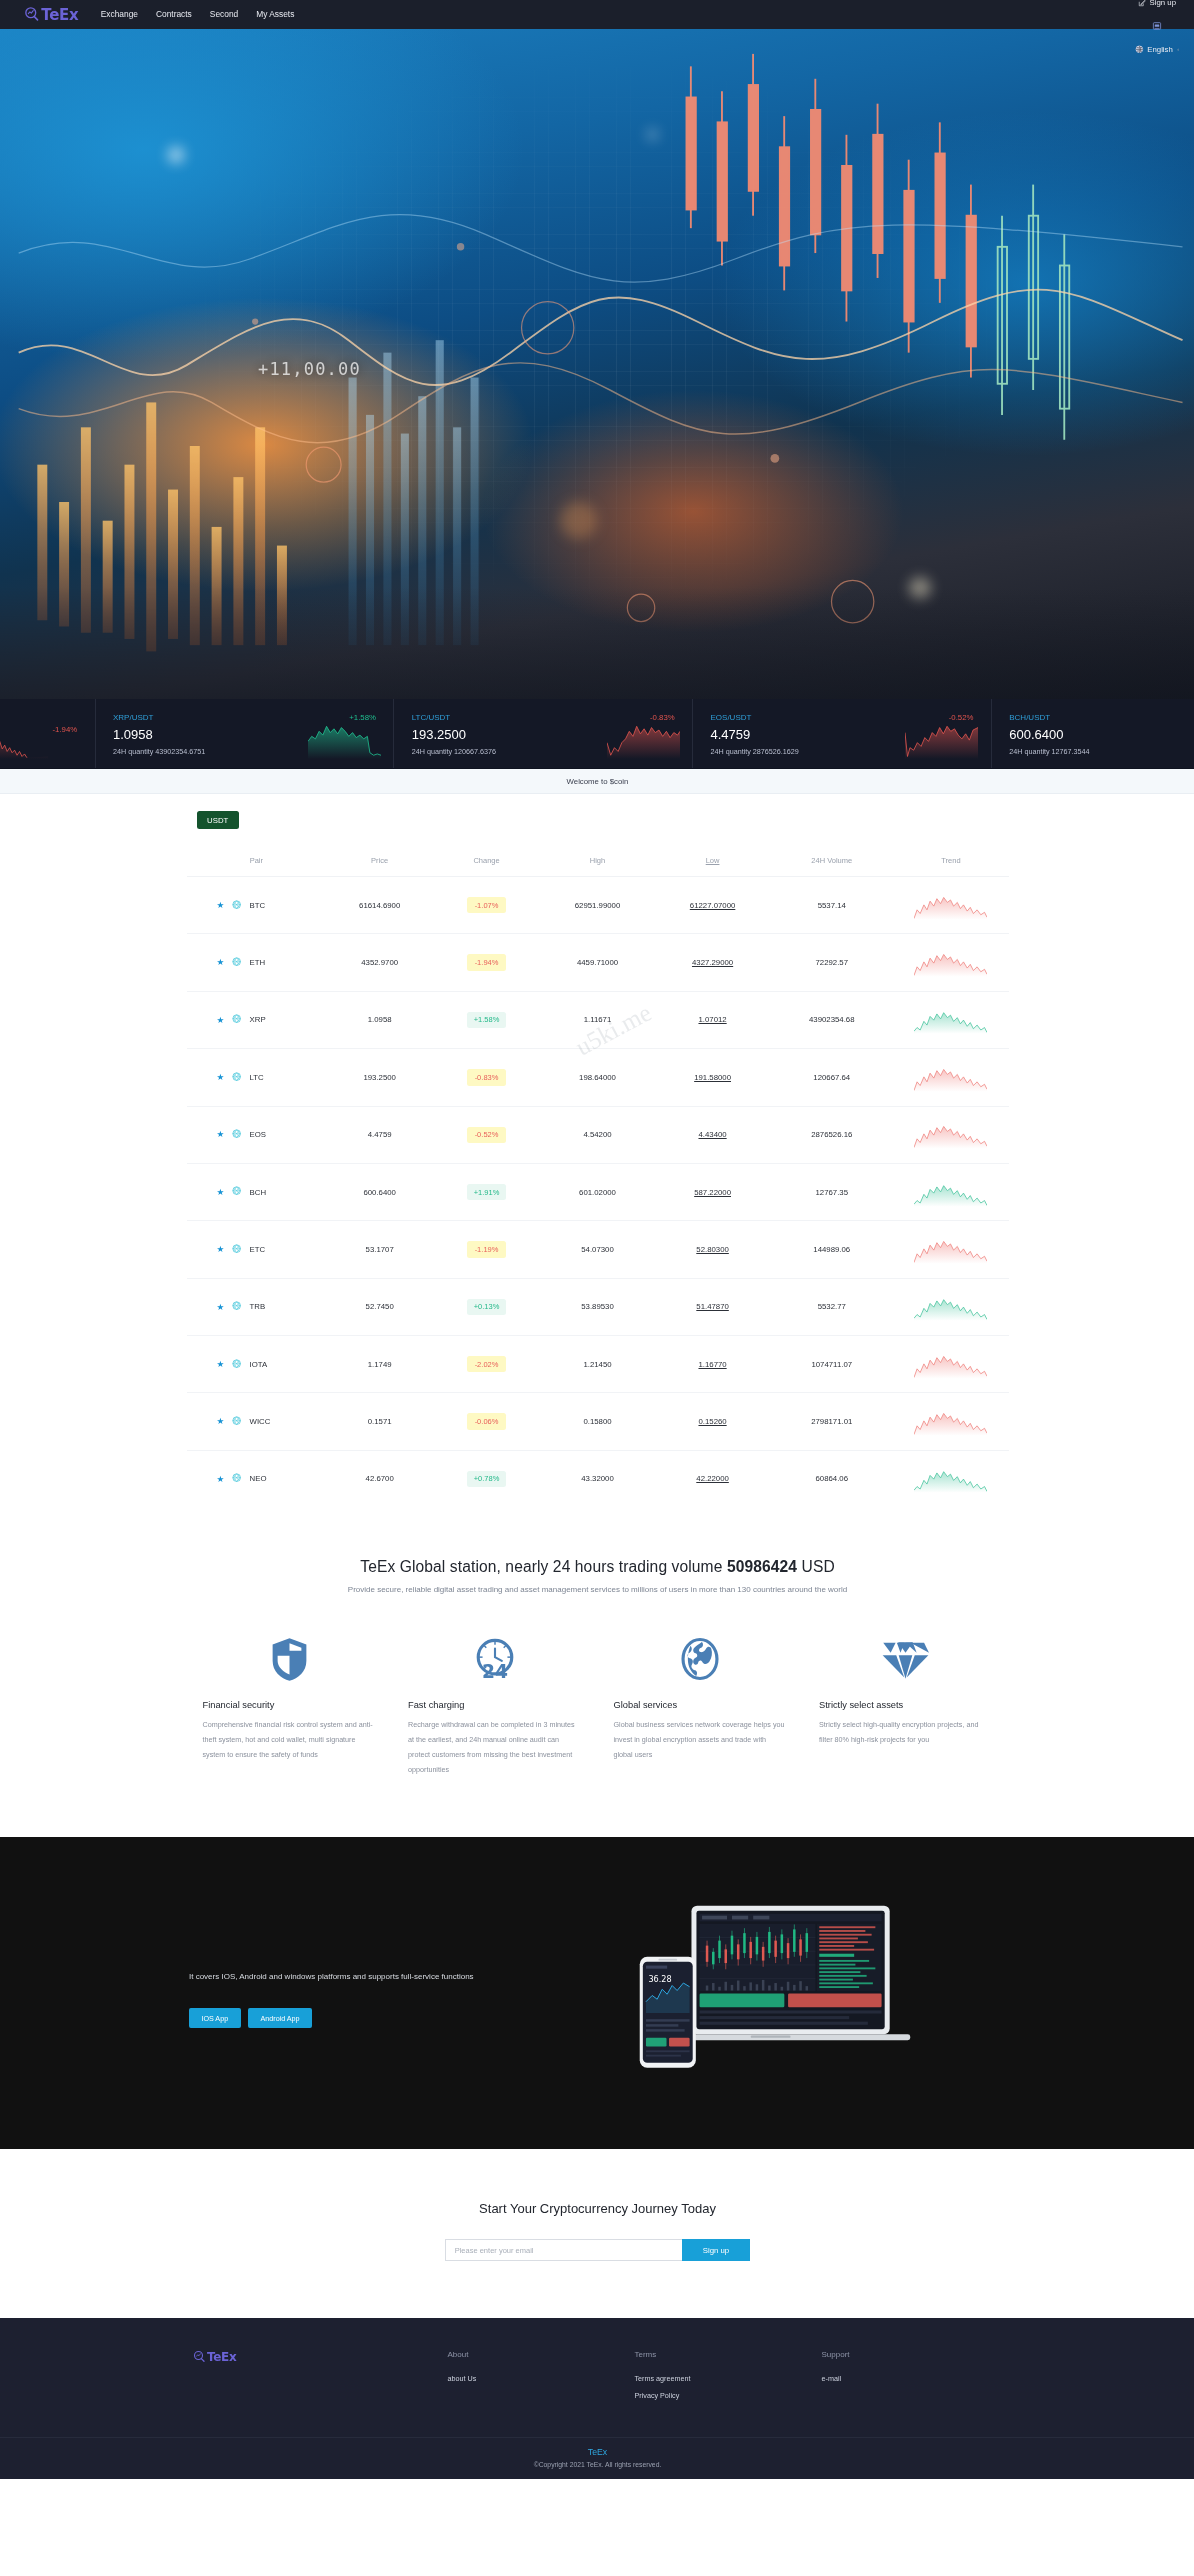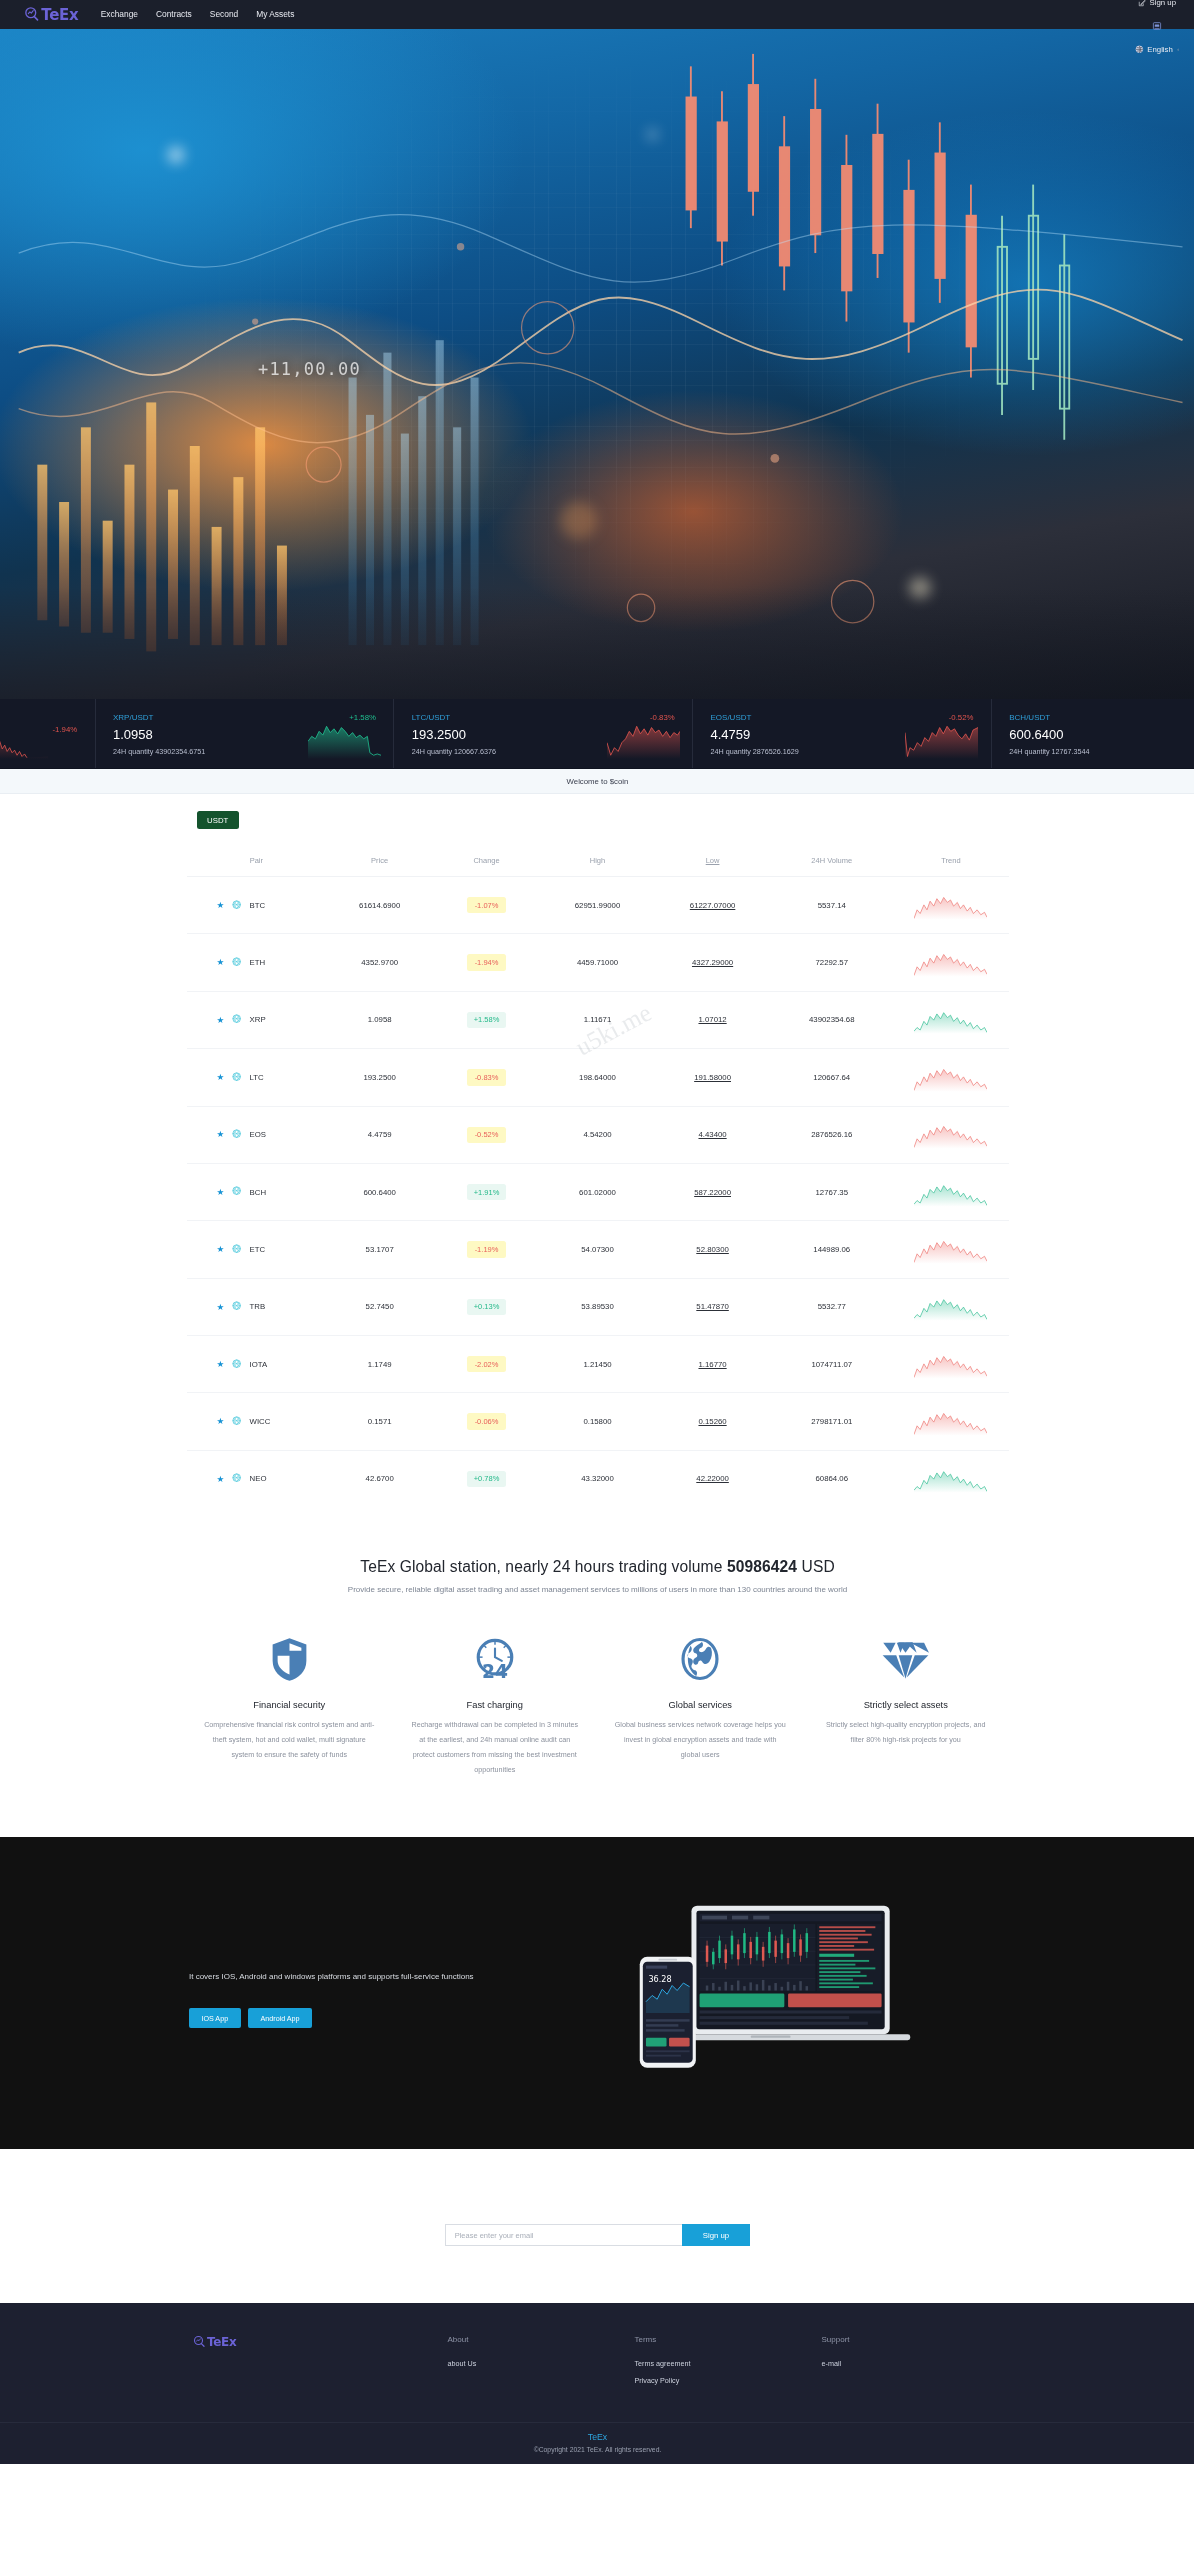--- a/index.html
+++ b/index.html
@@ -198,21 +198,21 @@
     font-size: 15.6px; font-weight: 400; color:#22262e;
     letter-spacing: 0.1px;
   }
   .stats h2 b { font-weight: 700; }
   .stats p.sub {
     margin-top: 8.7px; font-size: 8px; color:#7d8593;
   }
   .features {
     display:flex; width: 822px; margin: 32px auto 0; padding-bottom: 60px;
   }
-  .feature { flex:1; text-align:center; padding: 0 16px; }
+  .feature { flex:1; text-align:left; padding: 0 16px; }
   .feature .f-ico { height: 54px; display:flex; align-items:center; justify-content:center; }
   .feature h3 { font-size: 9.3px; font-weight: 400; color:#22262e; margin-top: 13.7px; }
   .feature p {
     margin-top: 8.7px; font-size: 7.2px; color:#8b919d; line-height: 2.05;
   }
 
   
   .appsec {
     background: #111111;
     padding: 60px 0 65px;
@@ -1103,20 +1103,21 @@
         <rect x="32" y="226" width="33" height="14" rx="2" fill="#21b984" opacity=".85"></rect>
         <rect x="69" y="226" width="33" height="14" rx="2" fill="#e05a52" opacity=".85"></rect>
         <rect x="32" y="246" width="70" height="3" fill="#2c3348"></rect>
         <rect x="32" y="253" width="56" height="3" fill="#2c3348"></rect>
       </svg>
     </div>
   </div>
 </div>
 
 <div class="newsletter">
+  <h2>Start Your Cryptocurrency Journey Today</h2>
   <div class="nl-form">
     <input class="nl-input" type="text" placeholder="Please enter your email" style="">
     <button class="nl-btn">Sign up</button>
   </div>
 </div>
 
 <div class="footer">
   <div class="footer-inner">
     <div class="f-brand">
       <span>

